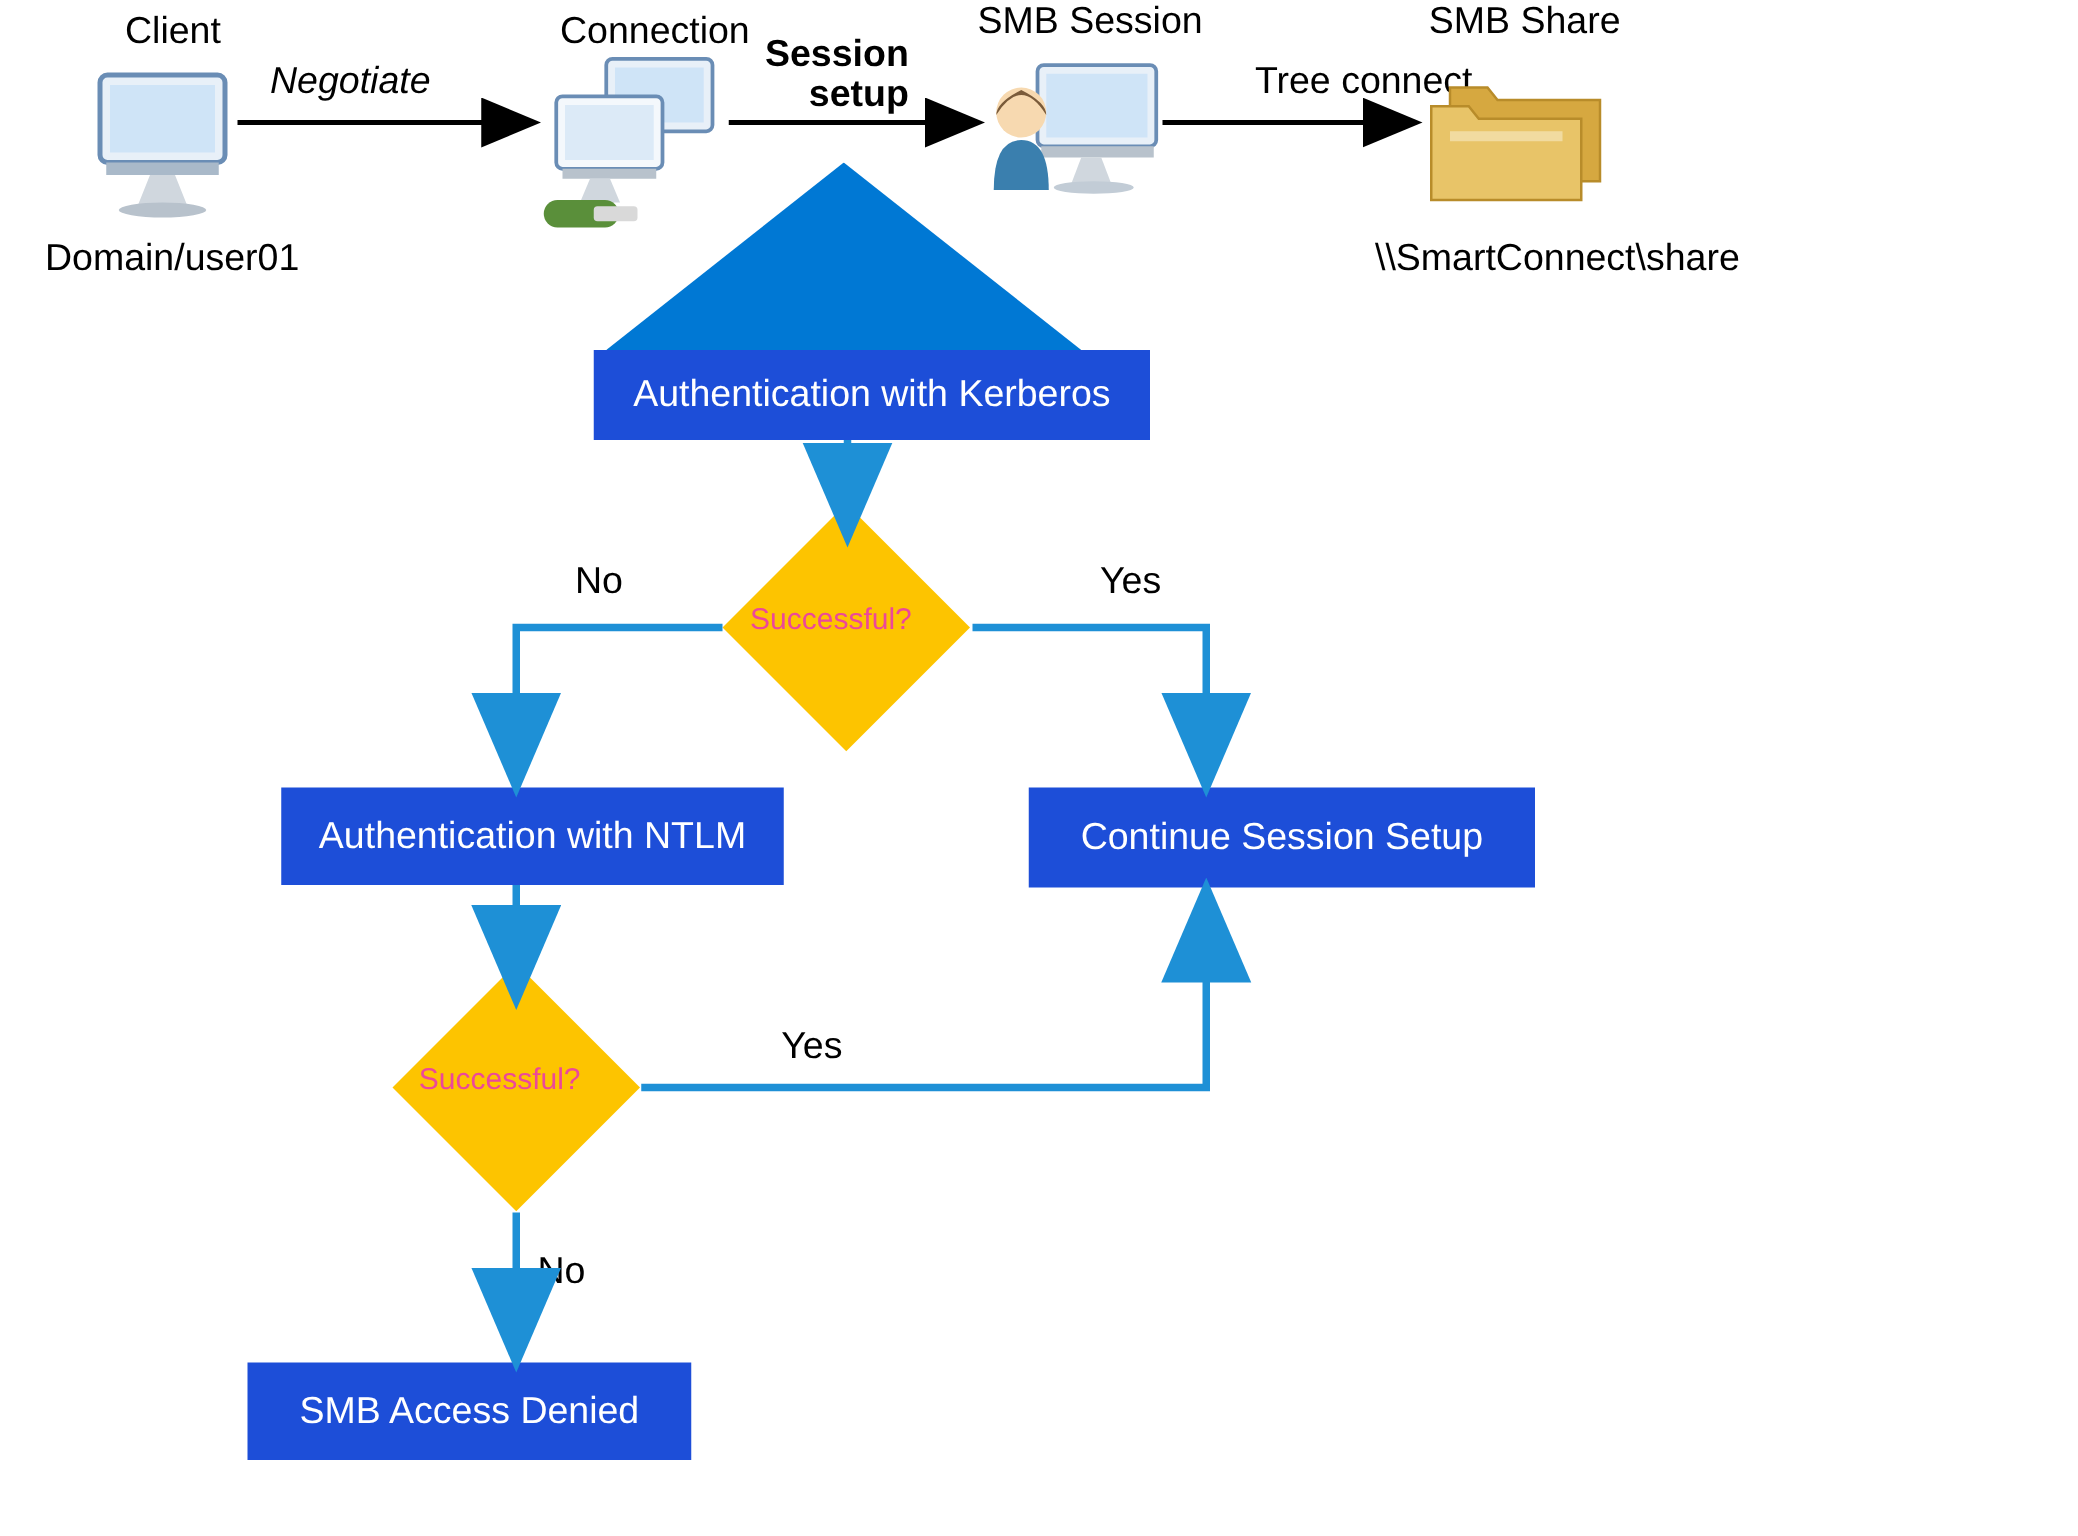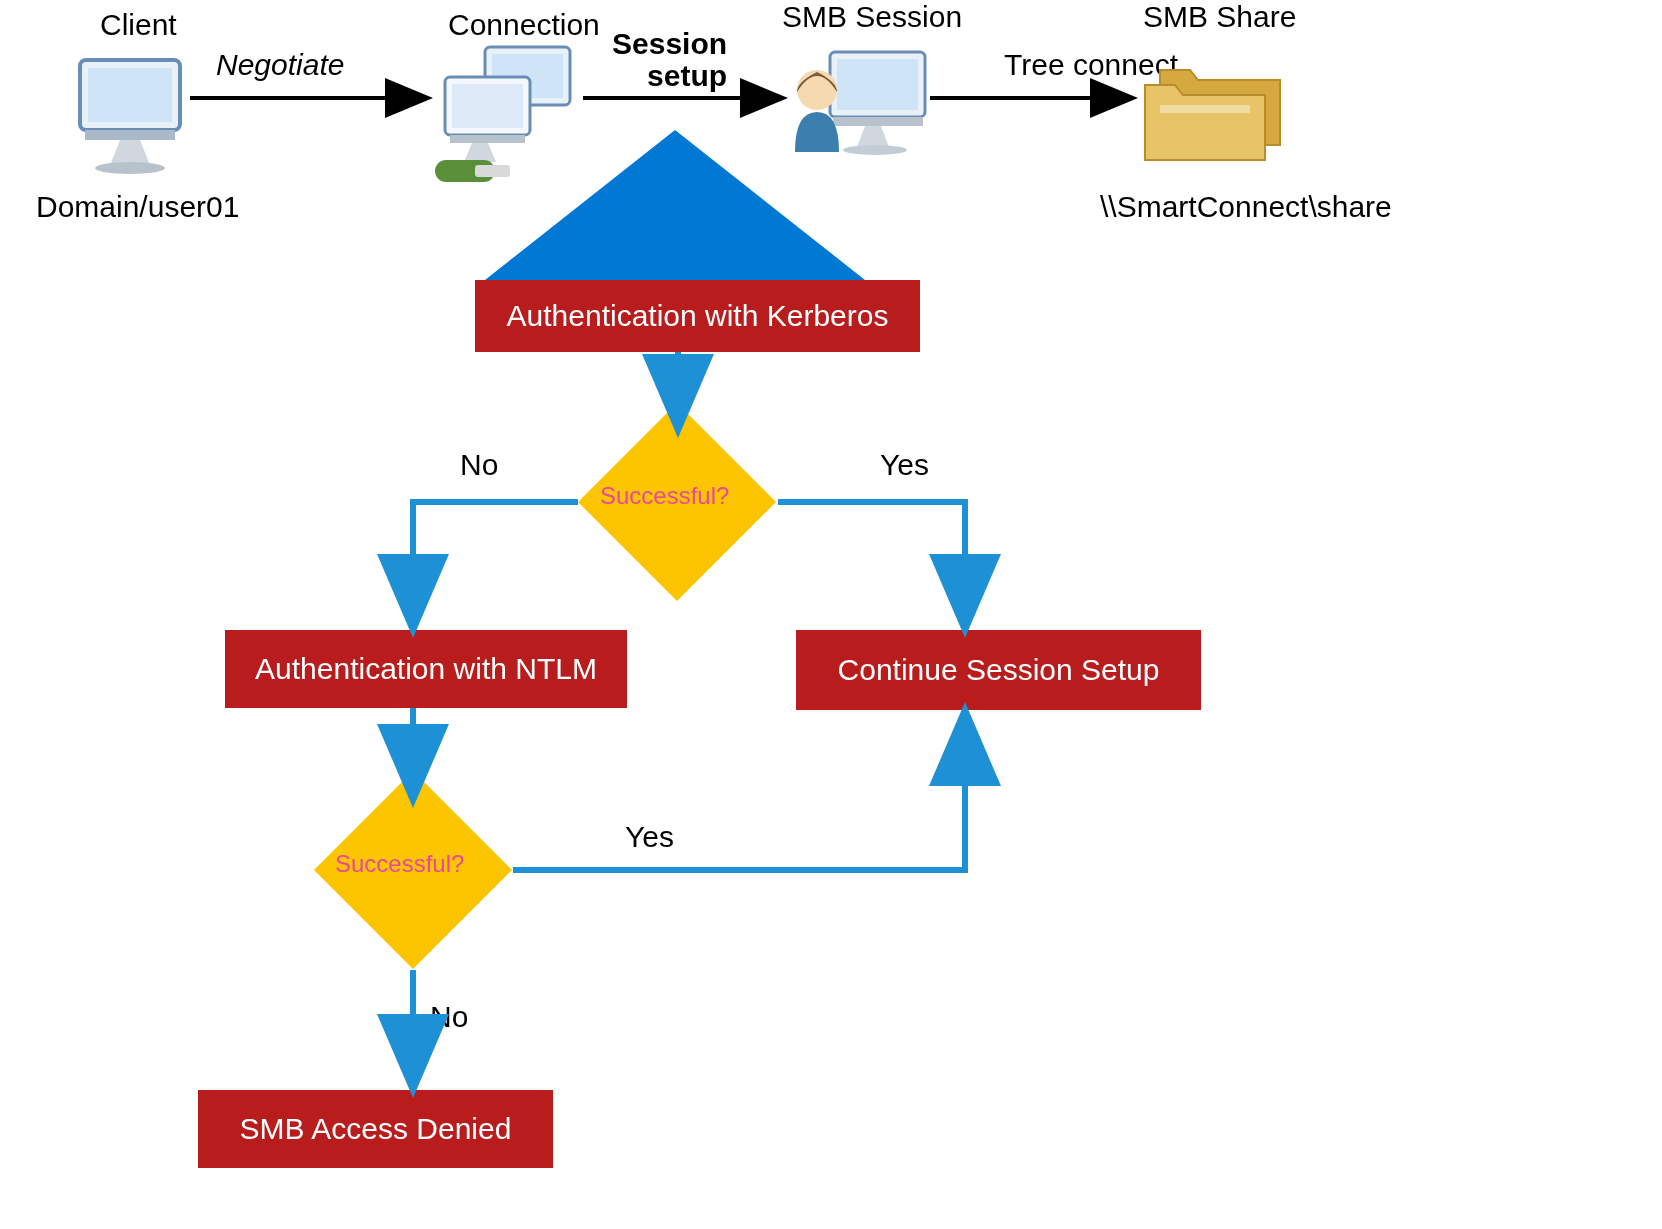--- a/index.html
+++ b/index.html
@@ -18,21 +18,21 @@
     font-size: 30px;
     color: #000;
     white-space: nowrap;
     text-align: center;
   }
   .label-bold {
     font-weight: bold;
   }
   .box {
     position: absolute;
-    background: #b91c1c;
+    background: #1d4ed8;
     color: #fff;
     font-size: 30px;
     display: flex;
     align-items: center;
     justify-content: center;
     text-align: center;
     padding: 0 15px;
   }
   .diamond {
     position: absolute;
@@ -129,21 +129,21 @@
   <div class="box" style="left:475px; top:280px; width:415px; height:72px;">Authentication with Kerberos</div>
 
   <div class="diamond" style="left:607px; top:432px; width:140px; height:140px;"></div>
   <div class="diamond-text" style="left:600px; top:482px;">Successful?</div>
 
   <div class="label" style="left:460px; top:448px;">No</div>
   <div class="label" style="left:880px; top:448px;">Yes</div>
 
   <div class="box" style="left:225px; top:630px; width:372px; height:78px;">Authentication with NTLM</div>
 
-  <div class="box" style="left:796px; top:630px; width:375px; height:80px;">Continue Session Setup</div>
+  <div class="box" style="left:823px; top:630px; width:375px; height:80px;">Continue Session Setup</div>
 
   <div class="diamond" style="left:343px; top:800px; width:140px; height:140px;"></div>
   <div class="diamond-text" style="left:335px; top:850px;">Successful?</div>
 
   <div class="label" style="left:625px; top:820px;">Yes</div>
 
   <div class="label" style="left:430px; top:1000px;">No</div>
 
   <div class="box" style="left:198px; top:1090px; width:325px; height:78px;">SMB Access Denied</div>
 

